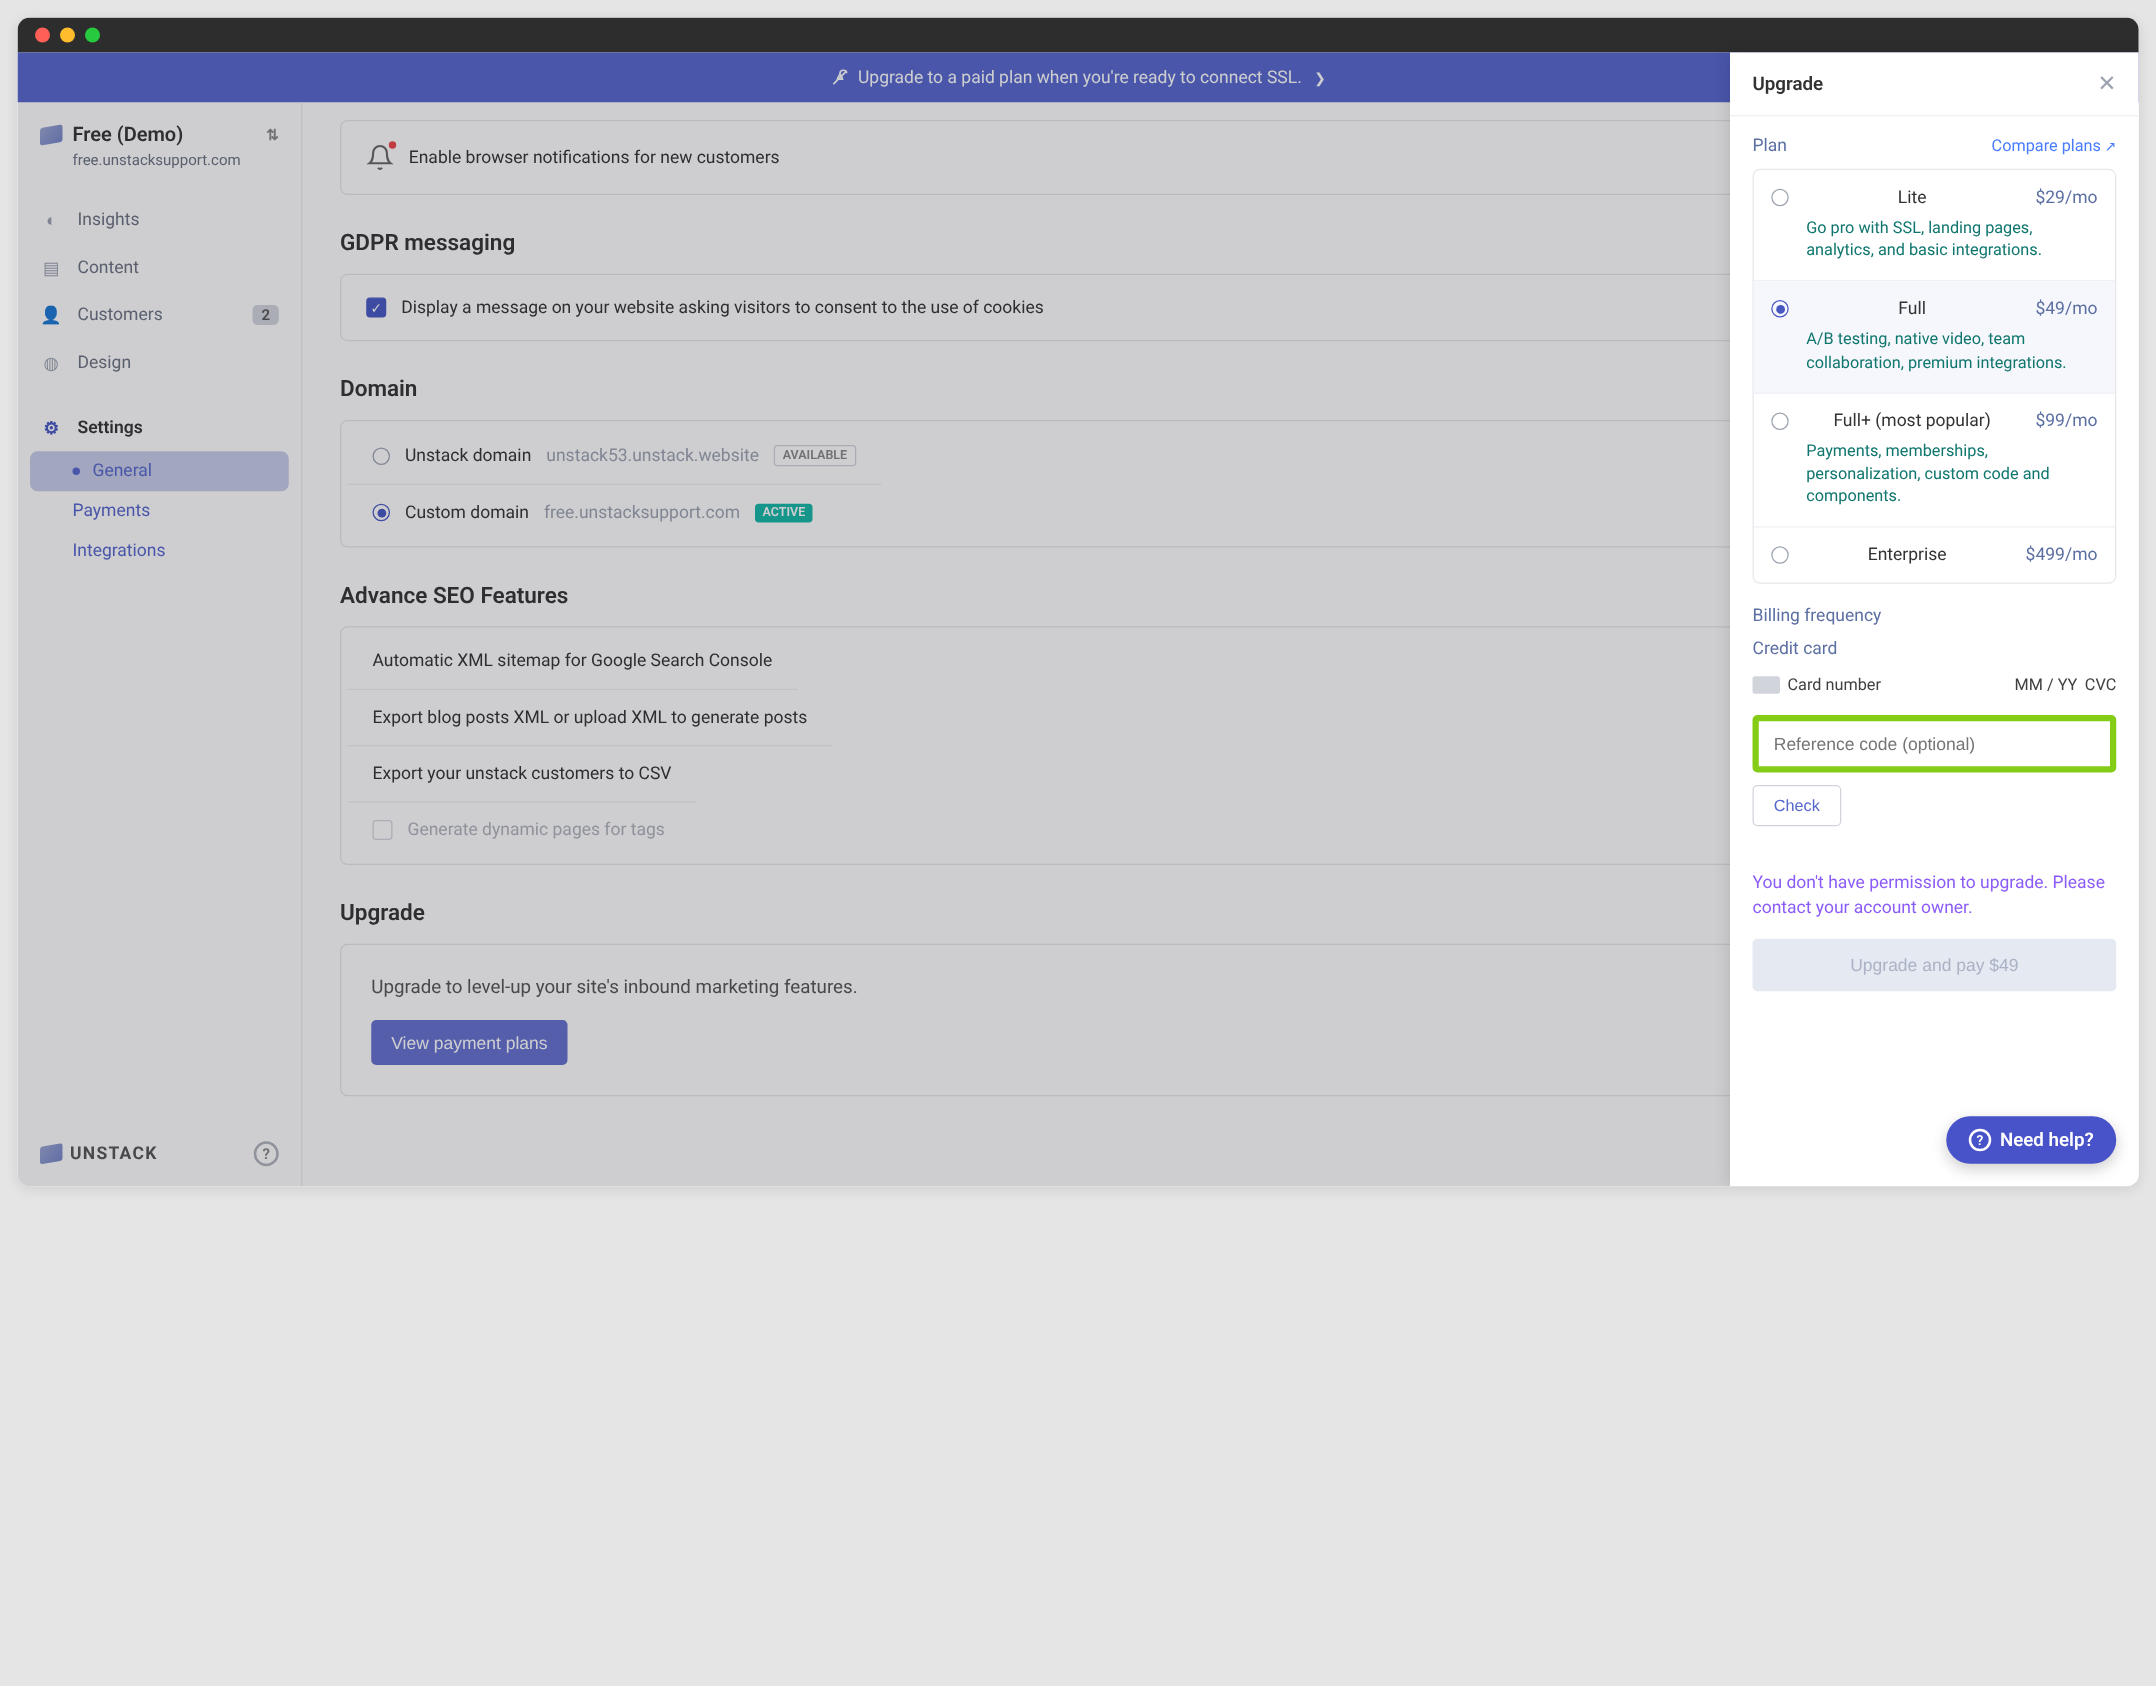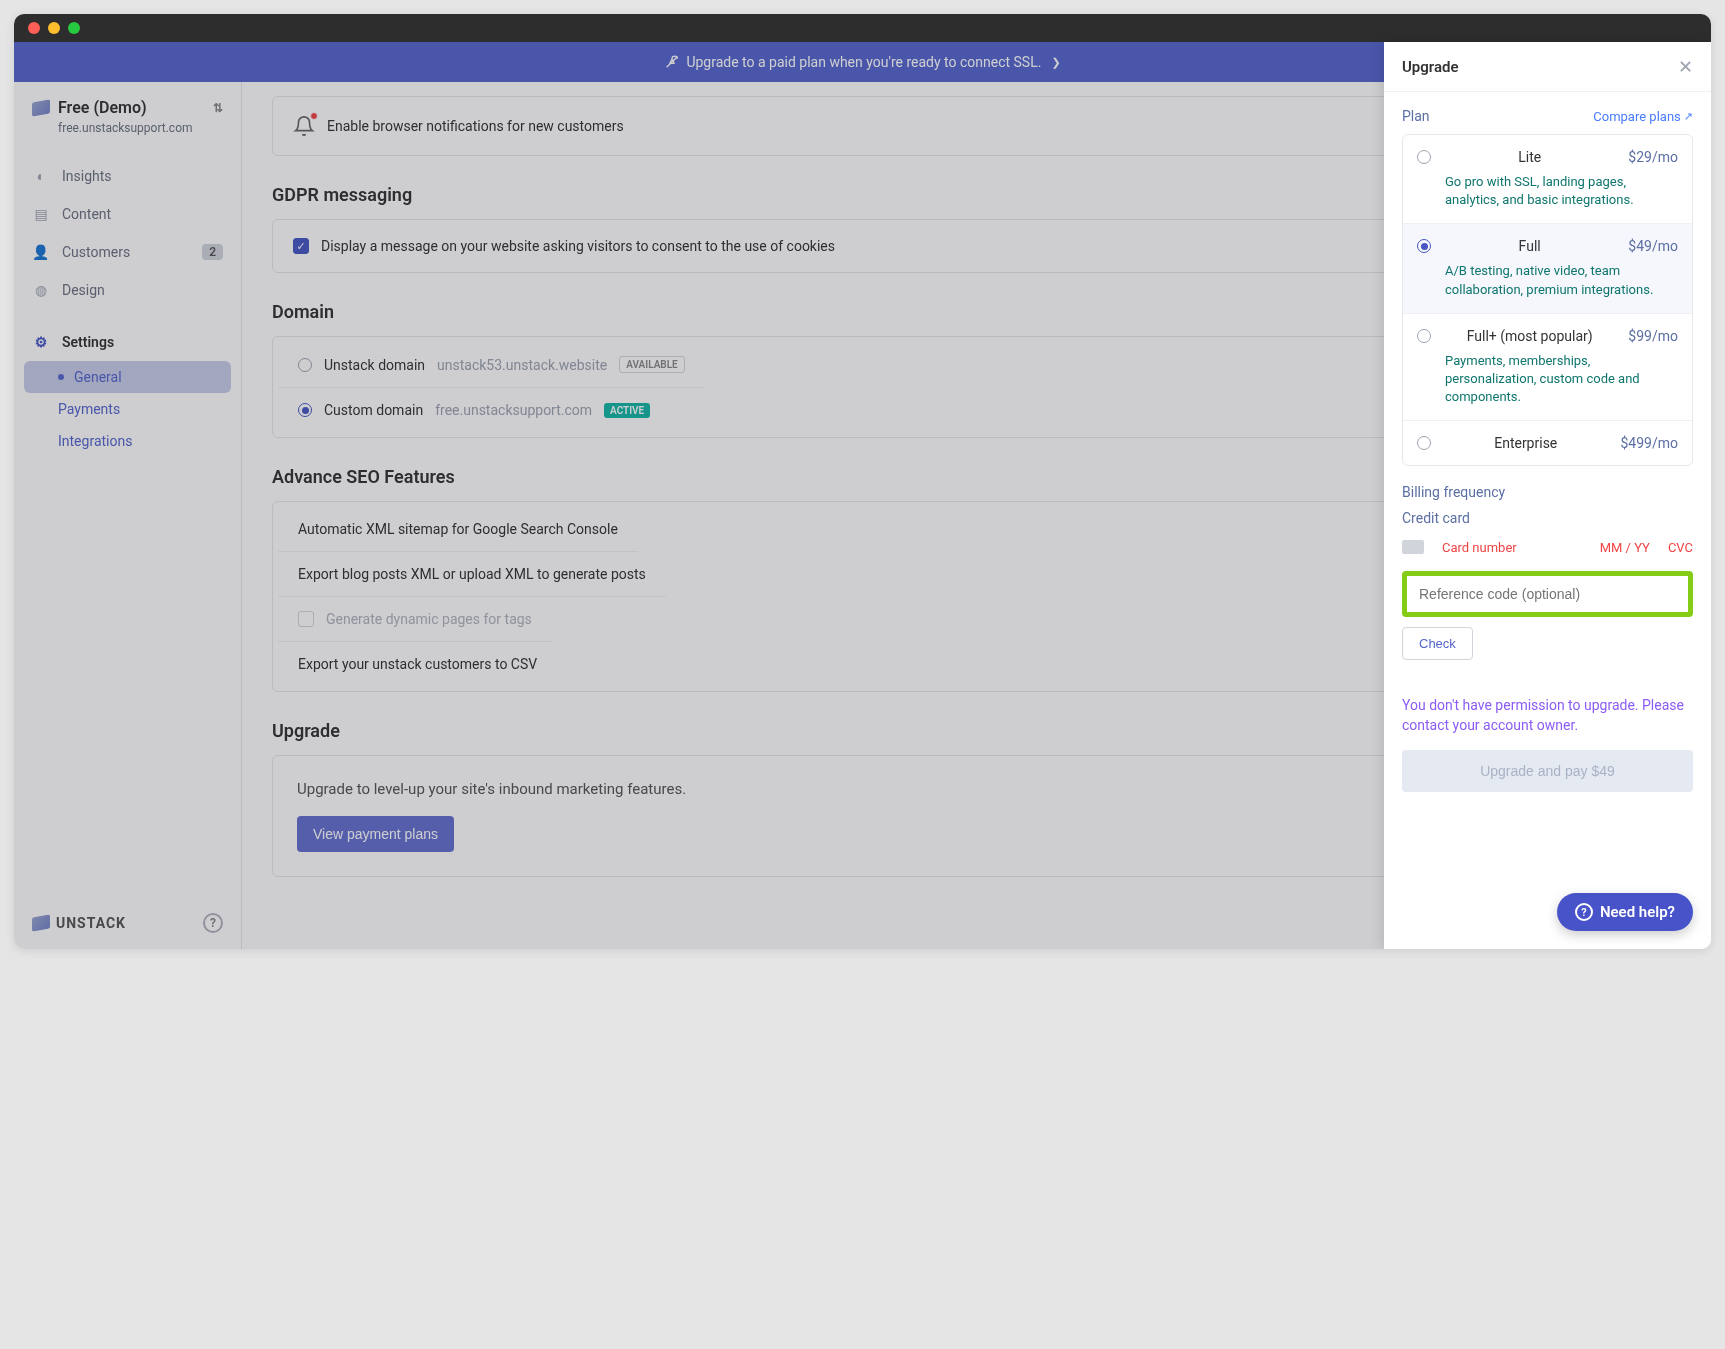--- a/index.html
+++ b/index.html
@@ -66,21 +66,21 @@
 .plan-item.selected { background: #f5f7fc; }
 .plan-head { display: flex; align-items: center; gap: 10px; text-align: center; }
 .plan-name { flex: 1; font-size: 14px; color: #333; }
 .plan-price { color: #5c6fa3; font-size: 14px; }
 .plan-desc { color: #0f766e; font-size: 13px; margin-top: 8px; margin-left: 28px; line-height: 1.4; }
 .billing-list { border: 1px solid #e5e7eb; border-radius: 6px; margin-bottom: 18px; }
 .billing-item { padding: 14px; border-bottom: 1px solid #eef0f3; display: flex; align-items: center; gap: 10px; }
 .billing-item:last-child { border-bottom: none; }
 .billing-item.selected { background: #f5f7fc; }
 .save-badge { background: #15803d; color: white; font-size: 11px; padding: 3px 7px; border-radius: 4px; font-weight: 600; margin-left: auto; }
-.cc-row { display: flex; align-items: flex-start; gap: 18px; color: #ef4444; font-size: 13px; border: 0px solid #e5e7eb; border-radius: 4px; padding: 4px 0px; margin-bottom: 12px; }
+.cc-row { display: flex; align-items: flex-start; gap: 6px; color: #404040; font-size: 13px; border: 0px solid #e5e7eb; border-radius: 4px; padding: 4px 0px; margin-bottom: 12px; }
 .cc-row .cc-icon { width: 22px; height: 14px; background: #d1d5db; border-radius: 2px; }
 .cc-row .mmyy { margin-left: auto; }
 .input-field { width: 100%; border: 5px solid #84cc16; border-radius: 4px; padding: 10px 12px; font-size: 14px; margin-bottom: 10px; }
 .check-btn { border: 1px solid #d1d5db; background: #fff; color: #5566cc; padding: 8px 16px; border-radius: 4px; font-size: 13px; cursor: pointer; }
 .error-text { color: #8b5cf6; font-size: 14px; margin-top: 36px; margin-bottom: 14px; line-height: 1.4; }
 .pay-btn { width: 100%; background: #e5e9f2; color: #aab2c5; border: none; padding: 13px; border-radius: 4px; font-size: 14px; }
 .help-pill { position: absolute; bottom: 18px; right: 18px; background: #4852c9; color: #fff; padding: 10px 18px; border-radius: 30px; font-size: 15px; font-weight: 600; display: flex; align-items: center; gap: 7px; box-shadow: 0 4px 12px rgba(0,0,0,0.2); }
 .help-pill .q { width: 18px; height: 18px; border: 2px solid #fff; border-radius: 50%; display: flex; align-items: center; justify-content: center; font-size: 11px; }
 .stack-icon { width: 18px; height: 14px; background: linear-gradient(135deg,#9aa5d1,#7585c8); border-radius: 2px; transform: skewY(-10deg); }
 .ext-icon { font-size: 11px; }
@@ -190,26 +190,26 @@
       </div>
 
       <h2 class="section">Advance SEO Features</h2>
       <div class="card group">
         <div class="row">
             <span>Automatic XML sitemap for Google Search Console</span>
           </div>
         <div class="row">
             <span>Export blog posts XML or upload XML to generate posts</span>
           </div>
+        <div class="row">
+            <span>Export your unstack customers to CSV</span>
+          </div>
         <div class="row" style="color:#b0b3bb">
             <span class="checkbox" style="border-color:#d1d5db"></span>
             <span>Generate dynamic pages for tags</span>
-          </div>
-        <div class="row">
-            <span>Export your unstack customers to CSV</span>
           </div>
       </div>
 
       <h2 class="section">Upgrade</h2>
       <div class="upgrade-box">
         <p>Upgrade to level-up your site's inbound marketing features.</p>
         <button class="btn-primary">View payment plans</button>
       </div>
     </div>
   </div>

